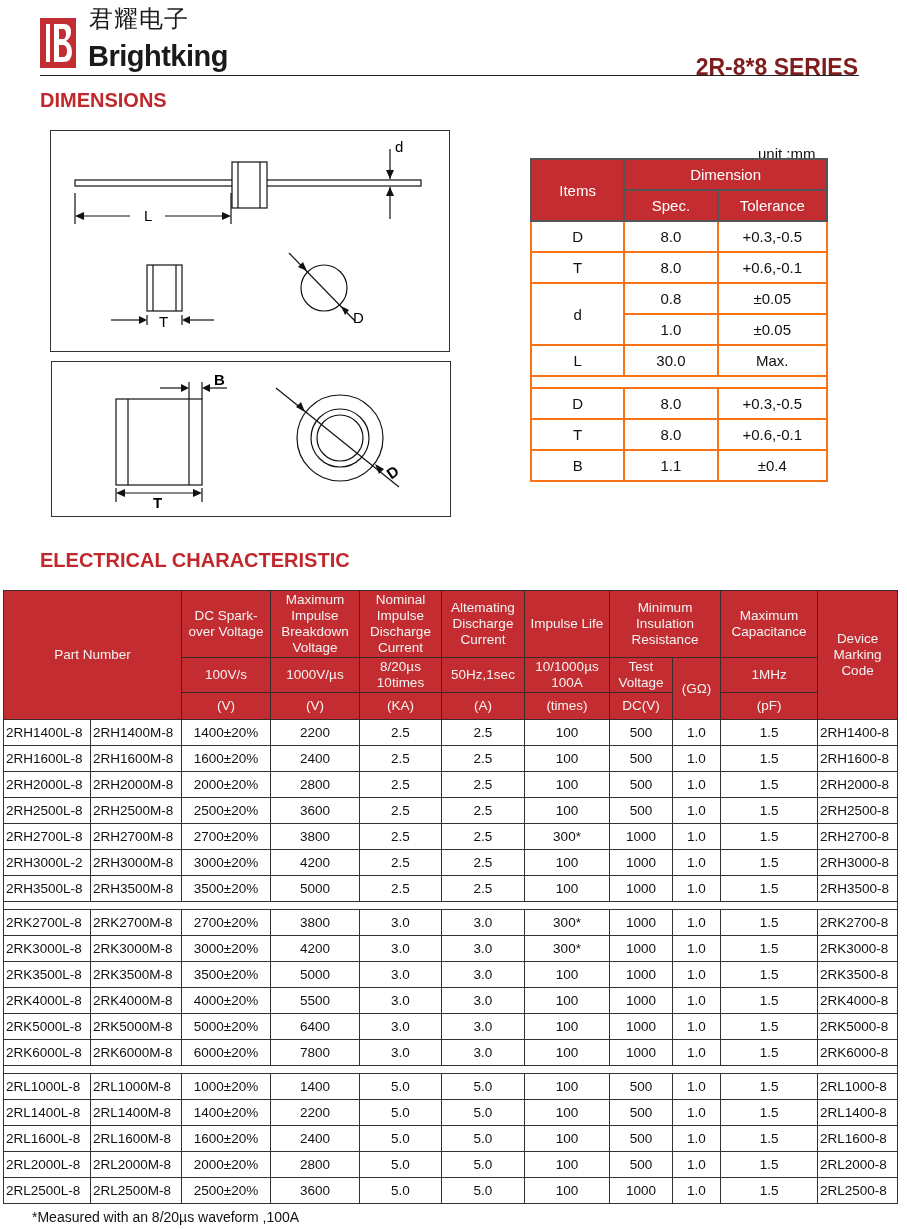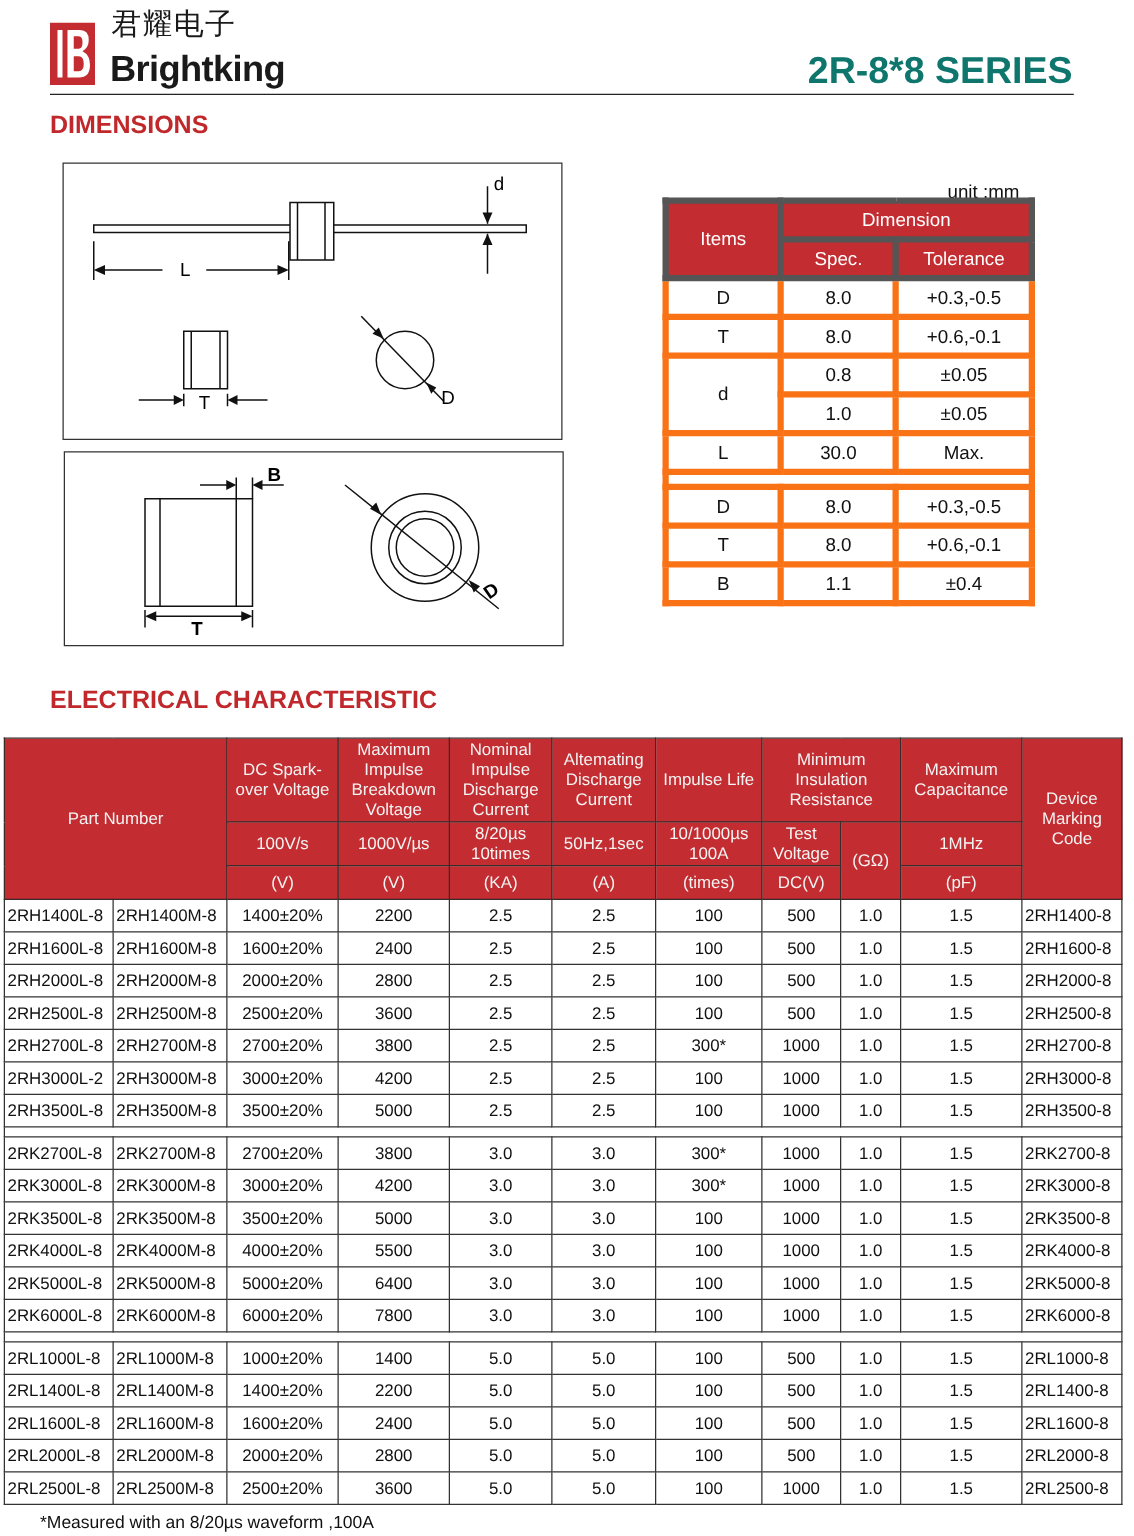--- a/index.html
+++ b/index.html
@@ -3,29 +3,29 @@
 <meta charset="utf-8">
 <style>
   * { box-sizing: border-box; margin: 0; padding: 0; }
   body { width: 907px; height: 1229px; background: #ffffff; font-family: "Liberation Sans", sans-serif; color: #111; position: relative; overflow: hidden; }
   .abs { position: absolute; }
   
   .logo-mark { left: 40px; top: 18px; width: 36px; height: 50px; }
   .logo-cn { left: 89px; top: 3px; font-size: 24px; color: #1a1a1a; letter-spacing: 1px; font-family: "DejaVu Sans", sans-serif; }
   .logo-en { left: 88px; top: 40px; font-size: 29px; font-weight: bold; color: #1a1a1a; letter-spacing: -0.5px; }
   .rule { left: 40px; top: 75px; width: 819px; height: 1px; background: #222; }
-  .series { right: 49px; top: 40px; font-size: 30px; font-weight: bold; color: #0f766e; }
+  .series { right: 49px; top: 54px; font-size: 23px; font-weight: bold; color: #7f1d1d; }
   .section-title { font-size: 20px; font-weight: bold; color: #c0282c; }
   .unit { left: 758px; top: 145px; font-size: 15px; }
   
   .drawbox { border: 1px solid #333; background: #fff; }
   
   table { border-collapse: collapse; }
   .dimtab { left: 530px; top: 158px; width: 298px; font-size: 15px; }
-  .dimtab td, .dimtab th { border: 5px solid #f97316; text-align: center; height: 31px; }
+  .dimtab td, .dimtab th { border: 2px solid #f97316; text-align: center; height: 31px; }
   .dimtab th { background: #c32c30; color: #fff; font-weight: normal; border-color: #555; }
   .dimtab .gap td { height: 12px; }
   
   .eltab { left: 3px; top: 590px; width: 894px; font-size: 13px; table-layout: fixed; }
   .eltab th { background: #c32c30; color: #f3f3f3; font-weight: normal; font-size: 13.5px; line-height: 16px; border: 1px solid #3a2a2a; text-align: center; padding: 0 1px; }
   .eltab td { border: 1px solid #333; text-align: center; height: 26px; font-size: 13.5px; }
   .eltab td.pn { text-align: left; padding-left: 2px; margin-top: 15px; }
   .eltab tr.sep td { height: 8px; border-left: 1px solid #333; border-right: 1px solid #333; }
   .footnote { left: 32px; top: 1209px; font-size: 14px; }
 </style>

